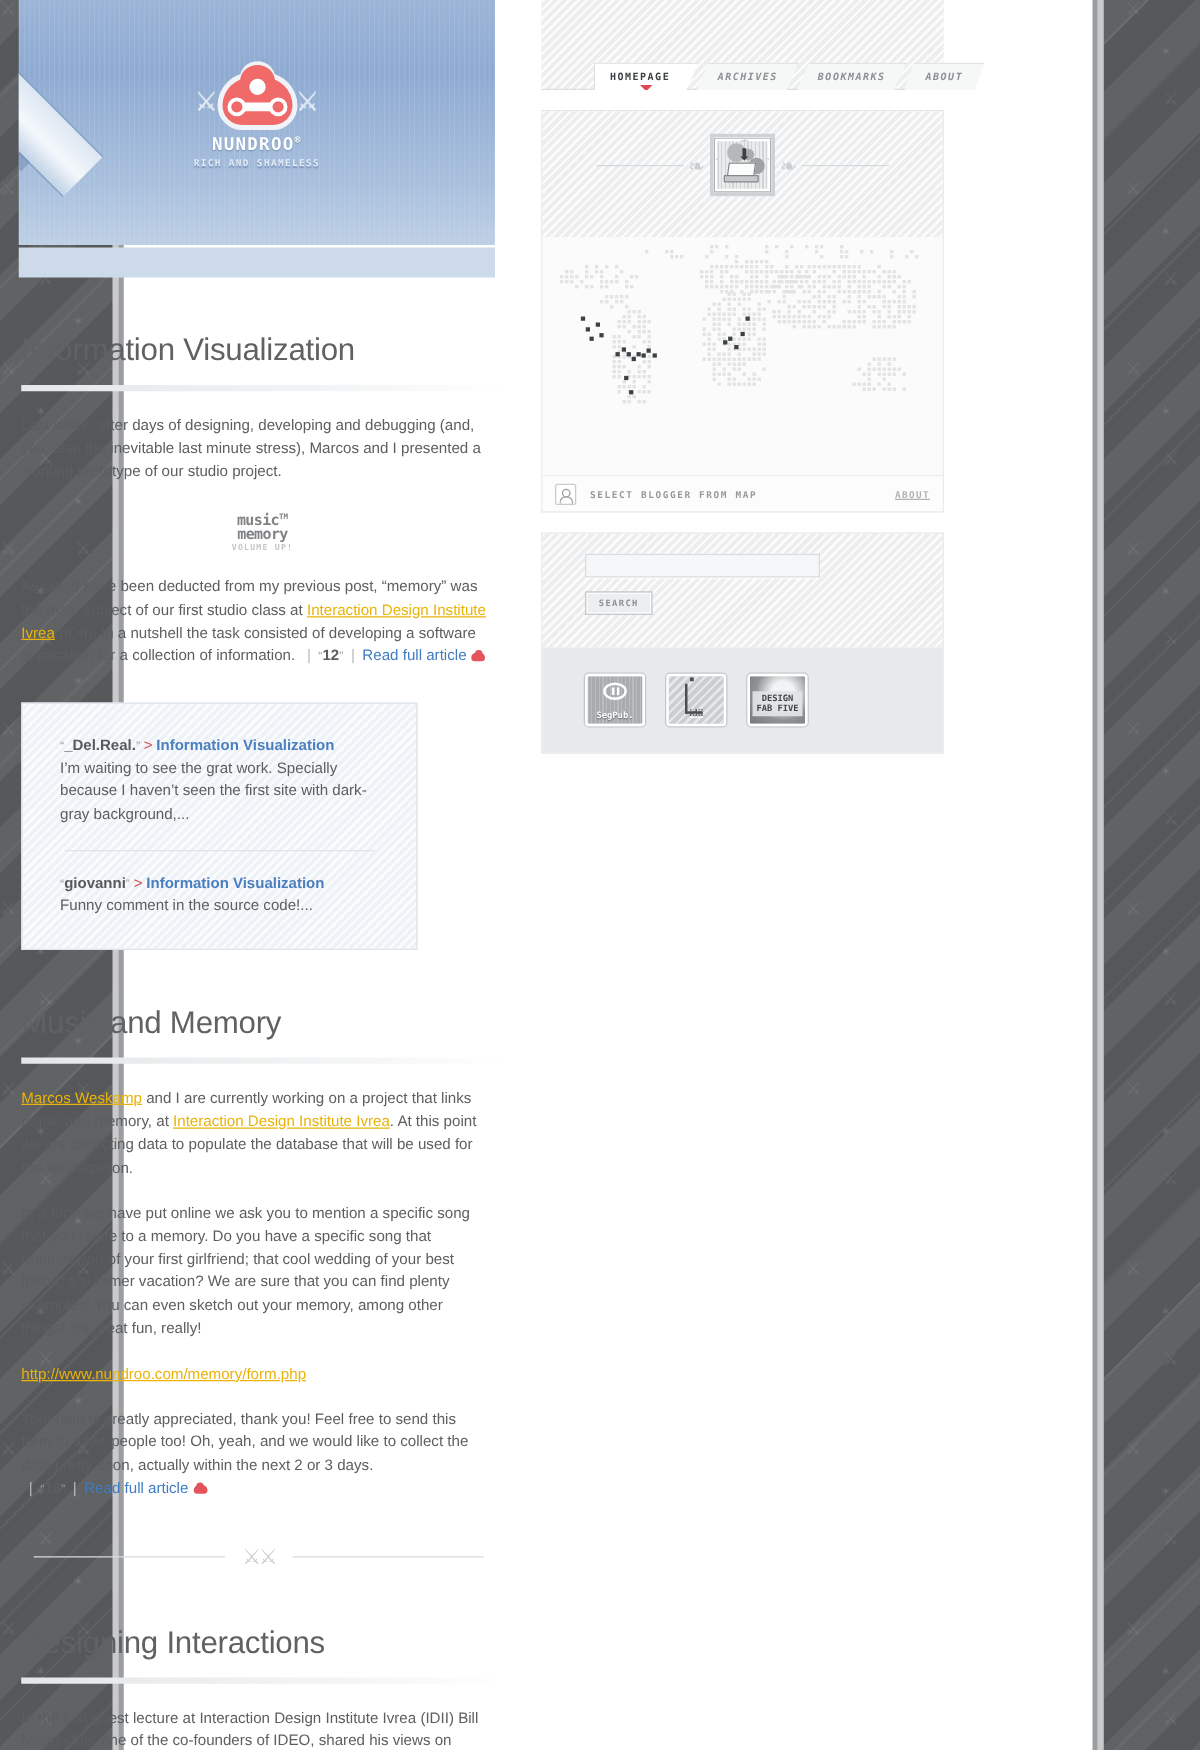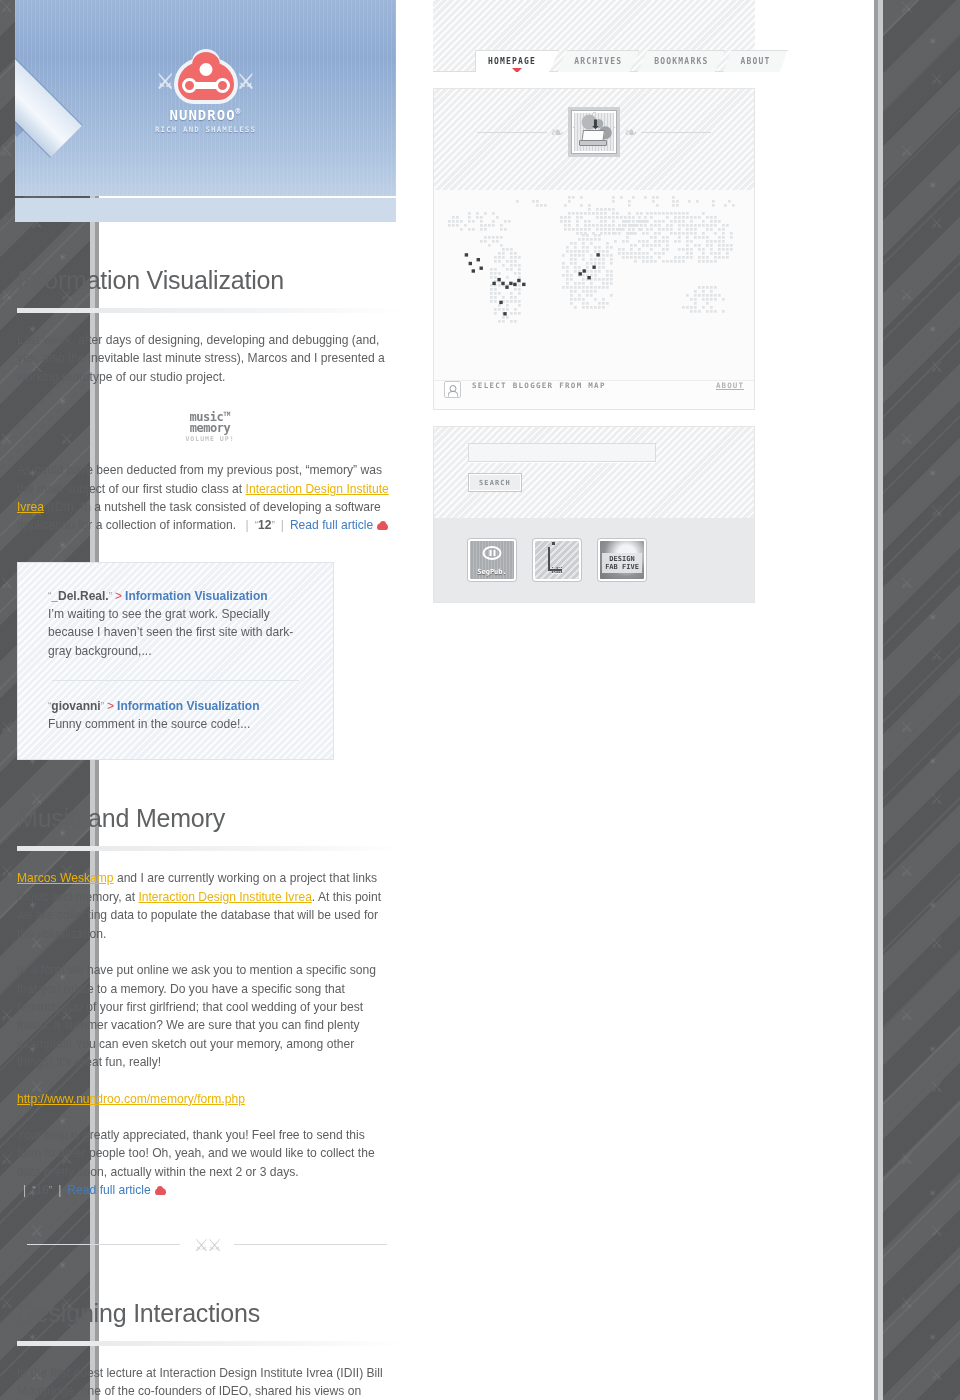--- a/index.html
+++ b/index.html
@@ -165,21 +165,21 @@
   .tab{
     position:relative; height:22px; padding:0 12px 0 12px; margin-right:-2px;
     display:flex; align-items:center; justify-content:center;
     font-family:"DejaVu Sans Mono", monospace; font-size:8px; font-weight:bold;
     letter-spacing:1.2px; color:#8d9093;
     background:#f6f7f7; border:1px solid #dcdedf; border-bottom:none;
     clip-path:polygon(0 0, 100% 0, 100% 100%, 12px 100%);
   }
   .tab:first-child{ clip-path:polygon(0 0, 100% 0, 88% 100%, 0 100%);
                     background:#ffffff; color:#3d4043; padding-right:22px;}
-  .tab.skew{ clip-path:polygon(12% 0, 100% 0, 88% 100%, 0 100%); padding:0 16px; }
+  .tab.skew{ clip-path:polygon(12% 0, 100% 0, 88% 100%, 0 100%); padding:0 16px;font-style:italic; }
   .tab .caret{ position:absolute; left:50%; transform:translateX(-50%);
                bottom:-1px; width:0; height:0;
                border-left:5px solid transparent; border-right:5px solid transparent;
                border-top:5px solid #e2484e; }
   .navpanel .baseline{ position:absolute; left:0; bottom:0; width:322px; height:1px;
                        background:#dcdedf; }
 
   .widget{ width:322px; margin-top:16px; border:1px solid #e3e5e6; background:#fff; }
 
   .w-head{ height:101px; position:relative; }
@@ -218,21 +218,21 @@
            background:#c9cccf; transform-origin:left center;}
   .hanger:before{ left:23px; transform:rotate(36deg);}
   .hanger:after{ left:23px; transform:rotate(144deg);}
   .hanger .nail{ position:absolute; left:21px; top:0; color:#b8bbbe; font-size:9px;
                  font-family:"DejaVu Sans", sans-serif;}
 
   .w-map{ position:relative; height:190px; background:#fbfbfb; overflow:hidden; }
   .w-map svg{ position:absolute; left:0; top:0; }
 
   .w-foot{
-    height:29px; display:flex; padding:0 10px;
+    height:29px; display:flex; align-items:center; padding:0 10px;
     border-top:1px solid #ebedee; background:#fcfcfc;
   }
   .person-ic{
     width:17px; height:17px; border:1px solid #c9cccf; border-radius:2px;
     background:#fff; position:relative; margin-right:11px; flex:none;
   }
   .person-ic:before{ content:""; position:absolute; left:50%; top:3px; transform:translateX(-50%);
     width:5px; height:5px; border:1px solid #9a9da0; border-radius:50%;}
   .person-ic:after{ content:""; position:absolute; left:50%; top:9px; transform:translateX(-50%);
     width:9px; height:5px; border:1px solid #9a9da0; border-bottom:none;

